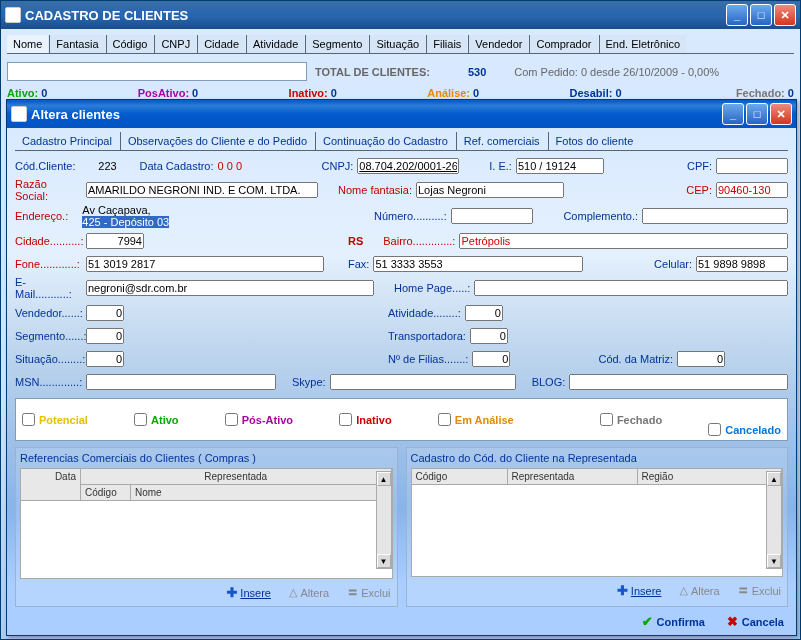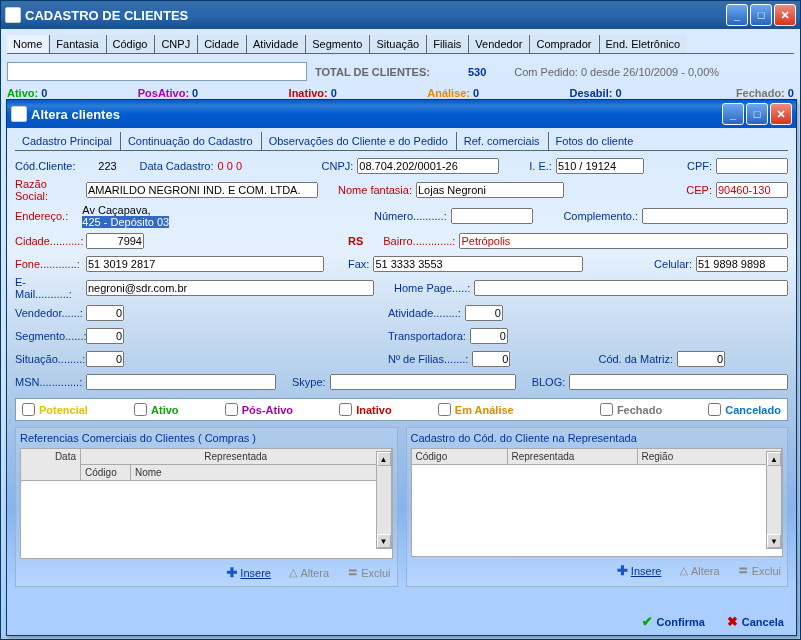--- a/index.html
+++ b/index.html
@@ -121,33 +121,33 @@
     <div class="titlebar-text">Altera clientes</div>
     <div class="titlebar-buttons">
       <div class="winbtn">_</div>
       <div class="winbtn">□</div>
       <div class="winbtn close">✕</div>
     </div>
   </div>
   <div class="content">
     <div class="tabs edit-tabs" id="edit-tabs">
         <div class="tab sel">Cadastro Principal</div>
+        <div class="tab">Observações do Cliente e do Pedido</div>
         <div class="tab">Continuação do Cadastro</div>
-        <div class="tab">Observações do Cliente e do Pedido</div>
         <div class="tab">Ref. comerciais</div>
         <div class="tab">Fotos do cliente</div>
       </div>
 
     <div class="form-row">
       <span class="lbl blue">Cód.Cliente:</span>
       <span style="width:56px;text-align:center;">223</span>
       <span class="lbl blue">Data Cadastro:</span>
       <span style="width:100px;color:#c00;">0 0 0</span>
       <span class="lbl blue">CNPJ:</span>
-      <input class="field" style="width: 142px;" value="08.704.202/0001-26">
+      <input class="field" style="width: 102px; text-decoration: underline;" value="08.704.202/0001-26">
       <span style="width:22px;"></span>
       <span class="lbl blue">I. E.:</span>
       <input class="field" style="width: 88px;" value="510 / 19124">
       <span style="flex:1;"></span>
       <span class="lbl blue">CPF:</span>
       <input class="field" style="width: 72px;">
     </div>
 
     <div class="form-row">
       <span class="lbl" style="width:67px;">Razão Social:</span>
@@ -258,21 +258,21 @@
           <span>Inativo</span>
         </label>
         <label style="color: rgb(227, 139, 0);">
           <input type="checkbox" style="">
           <span>Em Análise</span>
         </label>
         <label style="color: rgb(119, 119, 119); padding-left: 40px;">
           <input type="checkbox" style="">
           <span>Fechado</span>
         </label>
-        <label style="color: rgb(0, 119, 221);">
+        <label style="color: rgb(0, 119, 221); margin-top: 20px;">
           <input type="checkbox" style="">
           <span>Cancelado</span>
         </label>
       </div>
 
     <div class="sub-panels">
       <div class="sub-panel">
         <span class="panel-title">Referencias Comerciais do Clientes ( Compras )</span>
         <div class="grid-head">
           <div class="grid-cell" style="width:60px;text-align:right;">Data</div>

